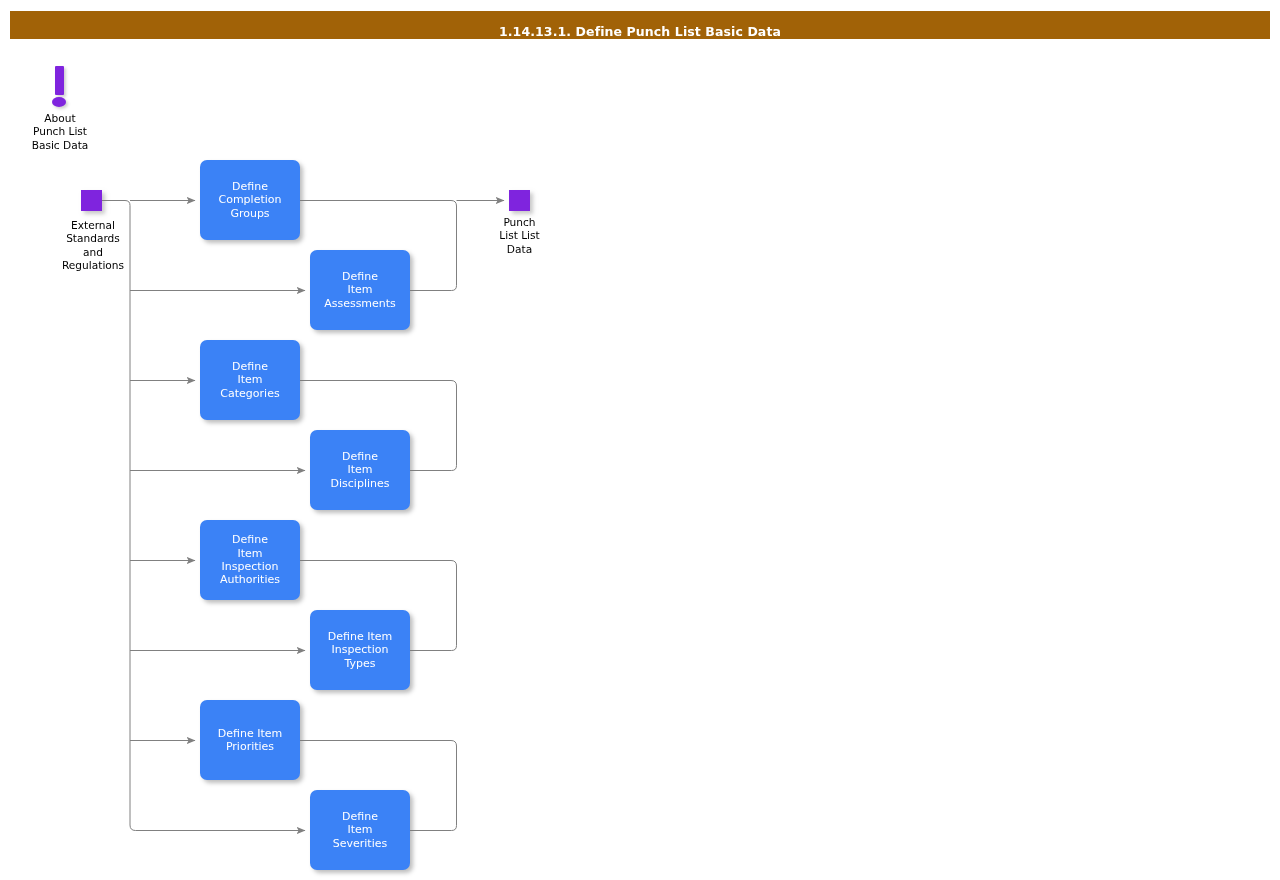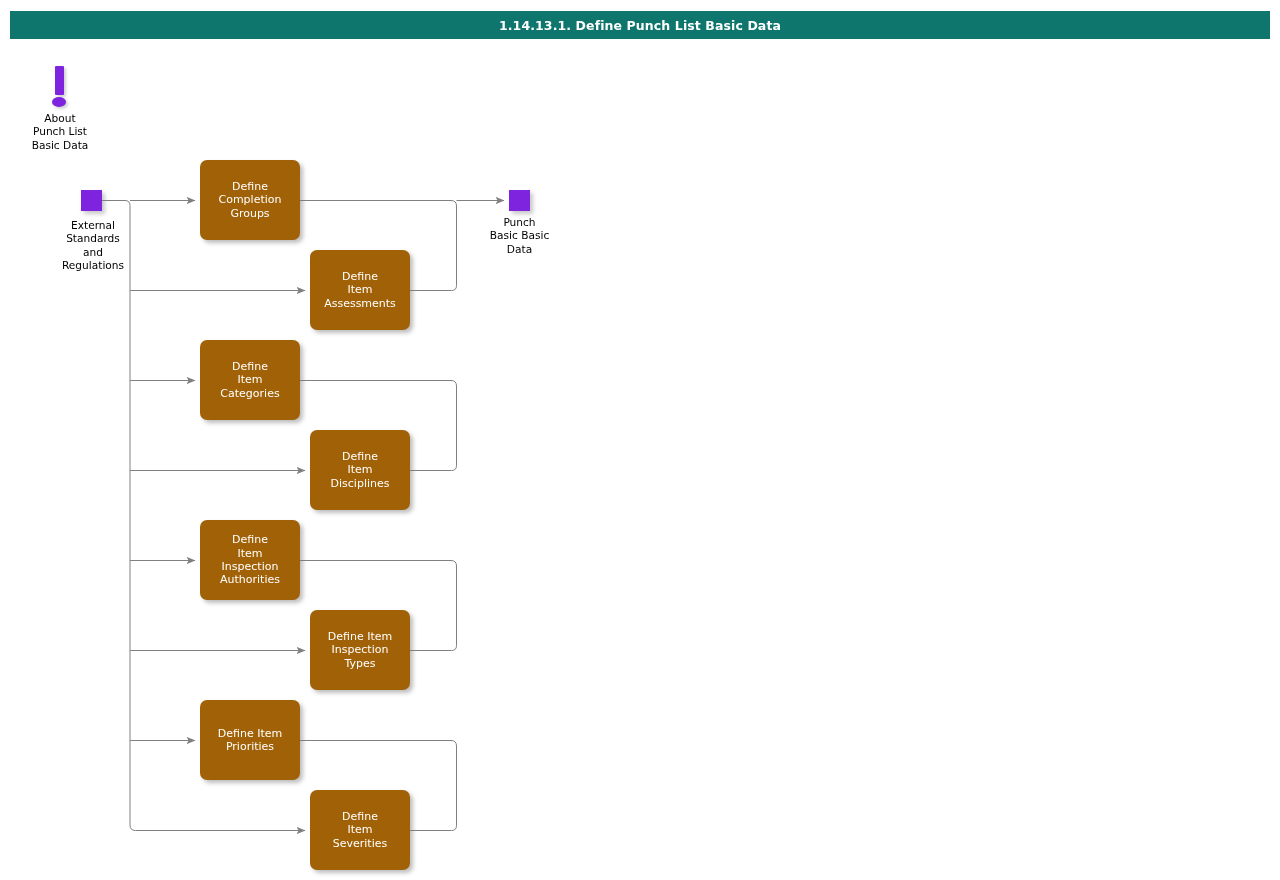--- a/index.html
+++ b/index.html
@@ -15,23 +15,23 @@
     font-family: "DejaVu Sans", sans-serif;
   }
 
   
   #title-bar {
     position: absolute;
     left: 10px;
     top: 11px;
     width: 1260px;
     height: 28px;
-    background: #0f766e;
+    background: #a16207;
     display: flex;
-    align-items: center;
+    align-items: flex-end;
     justify-content: center;
   }
   #title-bar .title-text {
     color: #ffffff;
     font-size: 12.5px;
     font-weight: bold;
     letter-spacing: 0.1px;
     font-family: "DejaVu Sans", sans-serif;
   }
 
@@ -49,21 +49,21 @@
     left: 0;
     top: 0;
     width: 1280px;
     height: 880px;
     pointer-events: none;
   }
 
   
   .process-box {
     position: absolute;
-    background: #a16207;
+    background: #3b82f6;
     border-radius: 7px;
     box-shadow: 3px 3px 4px rgba(120,120,120,0.48);
     display: flex;
     align-items: center;
     justify-content: center;
     text-align: center;
     box-sizing: border-box;
   }
   .process-box .box-label {
     color: #ffffff;
@@ -150,21 +150,21 @@
   </div>
 
   <div class="node-marker" style="left:81px; top:190px;"></div>
   <div class="node-caption" style="left:43px; top:219px; width:100px;">External
 Standards
 and
 Regulations</div>
 
   <div class="node-marker" style="left:509px; top:190px;"></div>
   <div class="node-caption" style="left:469px; top:216px; width:101px;">Punch
-Basic Basic
+List List
 Data</div>
 
   <svg id="connector-layer" width="1280" height="880" viewBox="0 0 1280 880" xmlns="http://www.w3.org/2000/svg">
     <defs>
       <marker id="arrowhead" markerWidth="9" markerHeight="8" refX="8.5" refY="4" orient="auto" markerUnits="userSpaceOnUse">
         <path d="M0,0.4 L9,4 L0,7.6 L2.1,4 Z" fill="#808080"></path>
       </marker>
     </defs>
 
     <g stroke="#808080" stroke-width="1" fill="none" shape-rendering="geometricPrecision">

